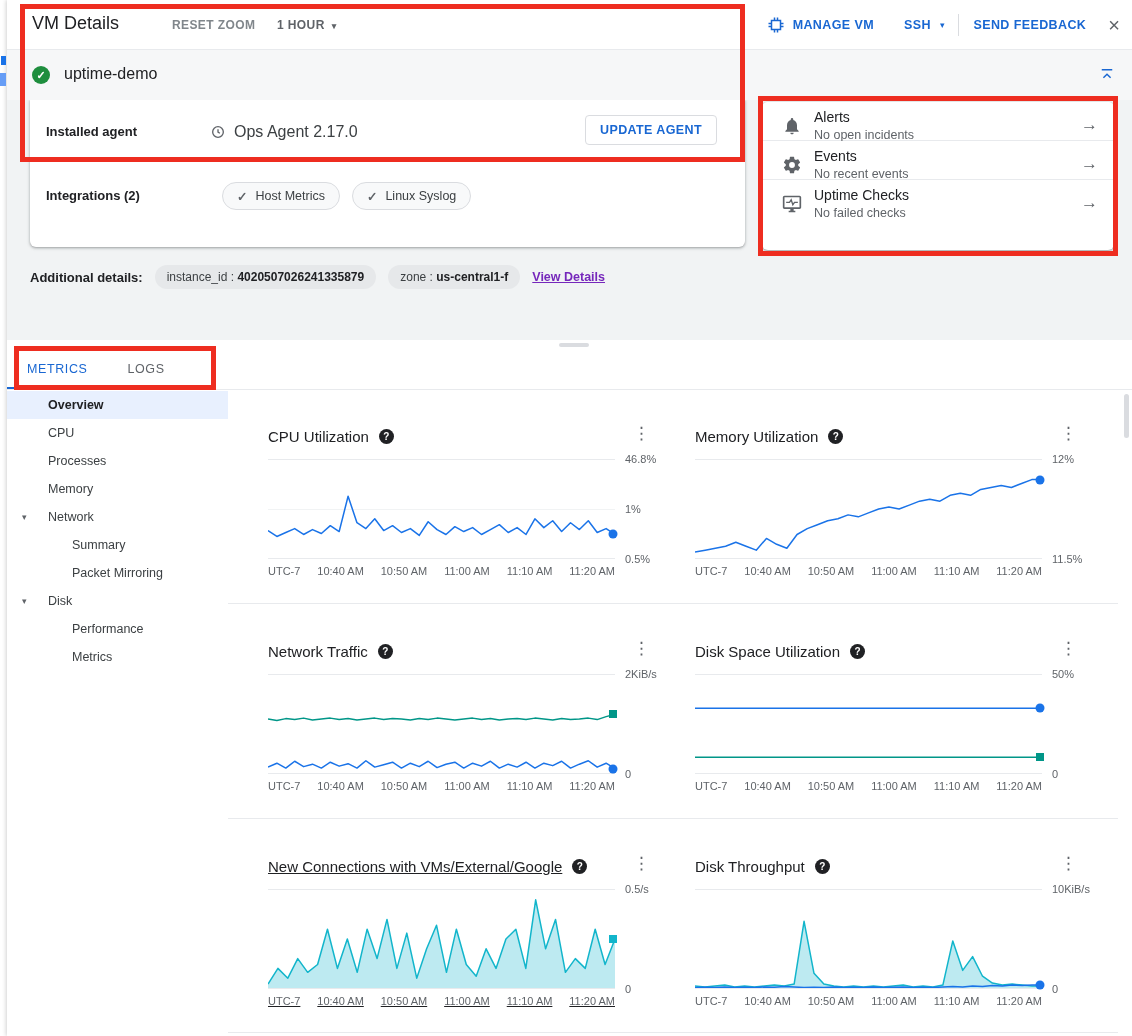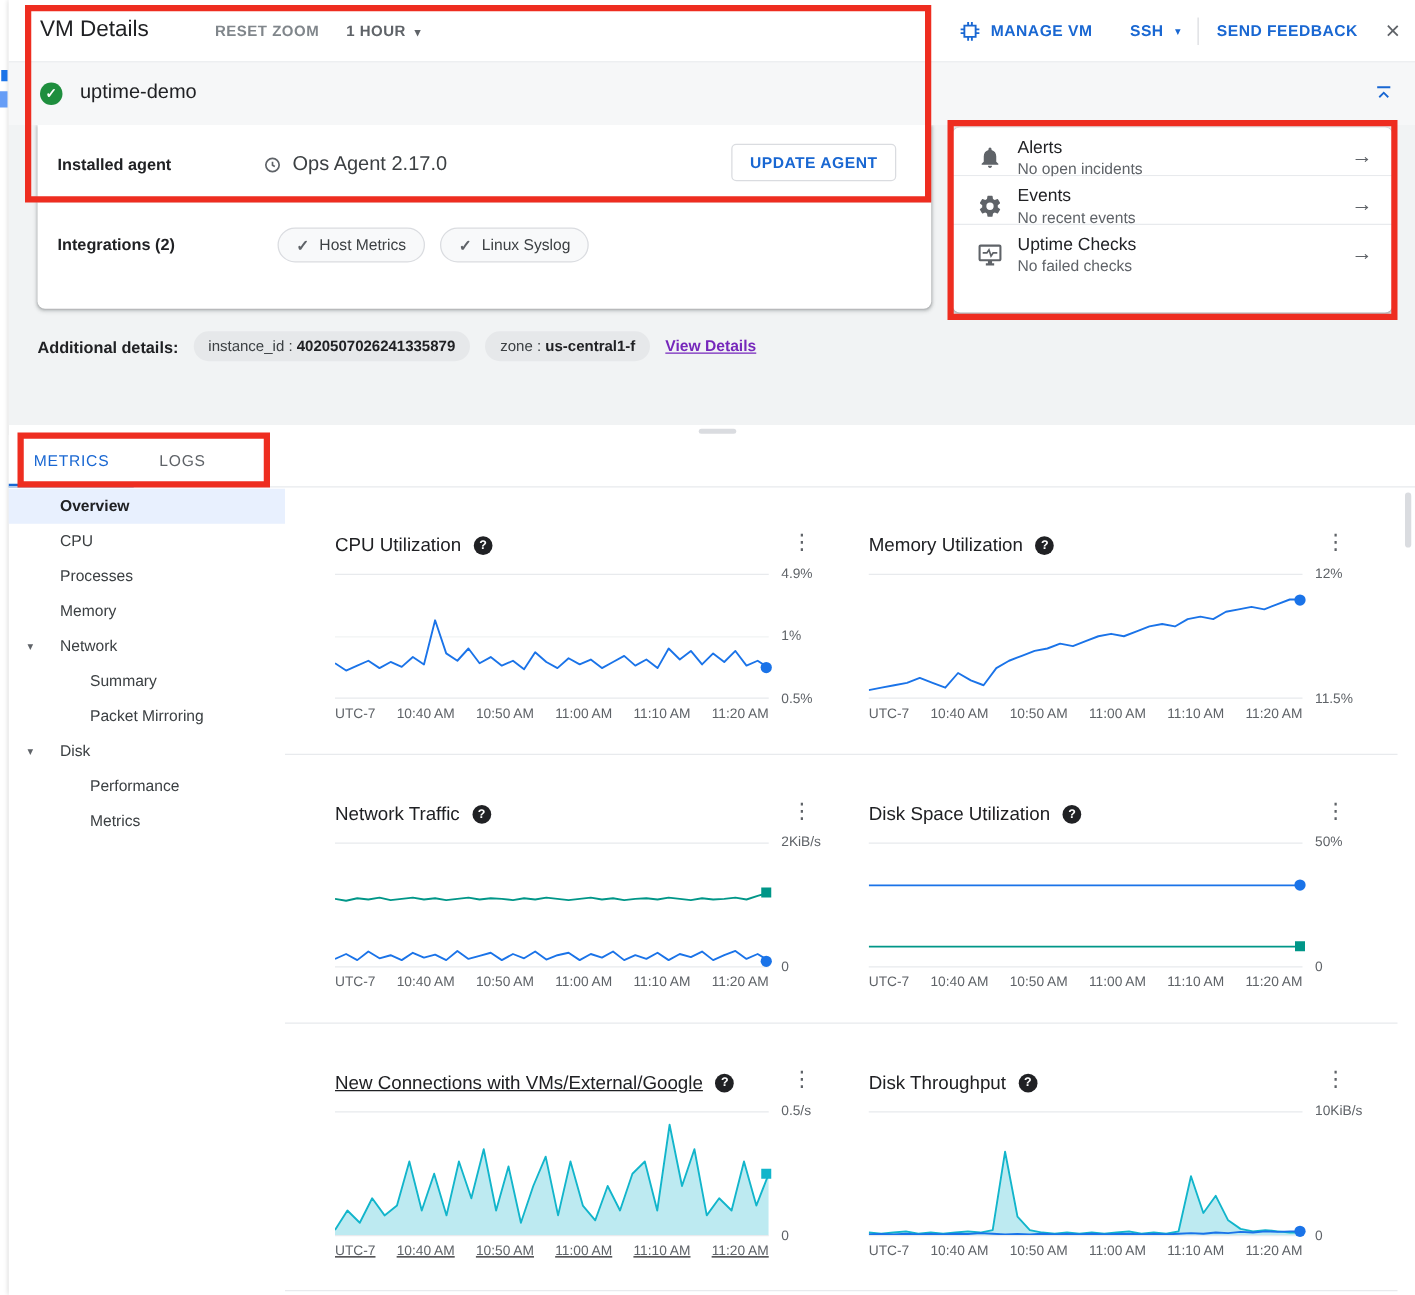--- a/index.html
+++ b/index.html
@@ -242,21 +242,21 @@
         </div>
         <div class="chart-body">
           <div class="plot">
             <span class="grid-mid"></span>
             <svg viewBox="0 0 100 100" preserveAspectRatio="none">
               <polyline points="0.00,72.00 2.56,78.00 5.13,74.00 7.69,70.00 10.26,76.00 12.82,71.00 15.38,75.00 17.95,67.00 20.51,73.00 23.08,37.00 25.64,64.00 28.21,70.00 30.77,60.00 33.33,72.00 35.90,67.00 38.46,74.00 41.03,70.00 43.59,77.00 46.15,63.00 48.72,71.00 51.28,76.00 53.85,68.00 56.41,73.00 58.97,69.00 61.54,76.00 64.10,71.00 66.67,66.00 69.23,74.00 71.79,69.00 74.36,76.00 76.92,60.00 79.49,69.00 82.05,62.00 84.62,73.00 87.18,64.00 89.74,71.00 92.31,62.00 94.87,74.00 97.44,70.00 100.00,76.00" fill="none" stroke="#1a73e8" stroke-width="1.5" stroke-linejoin="round" vector-effect="non-scaling-stroke"></polyline>
             </svg>
             <span class="marker circle" style="left:calc(100% - 2px);top:76.0%;background:#1a73e8"></span>
           </div>
           <div class="yaxis">
-            <span class="y-top">4.9%</span>
+            <span class="y-top">46.8%</span>
             <span class="y-mid">1%</span>
             <span class="y-bottom">0.5%</span>
           </div>
         </div>
         <div class="xaxis">
           <span>UTC-7</span>
           <span>10:40 AM</span>
           <span>10:50 AM</span>
           <span>11:00 AM</span>
           <span>11:10 AM</span>

